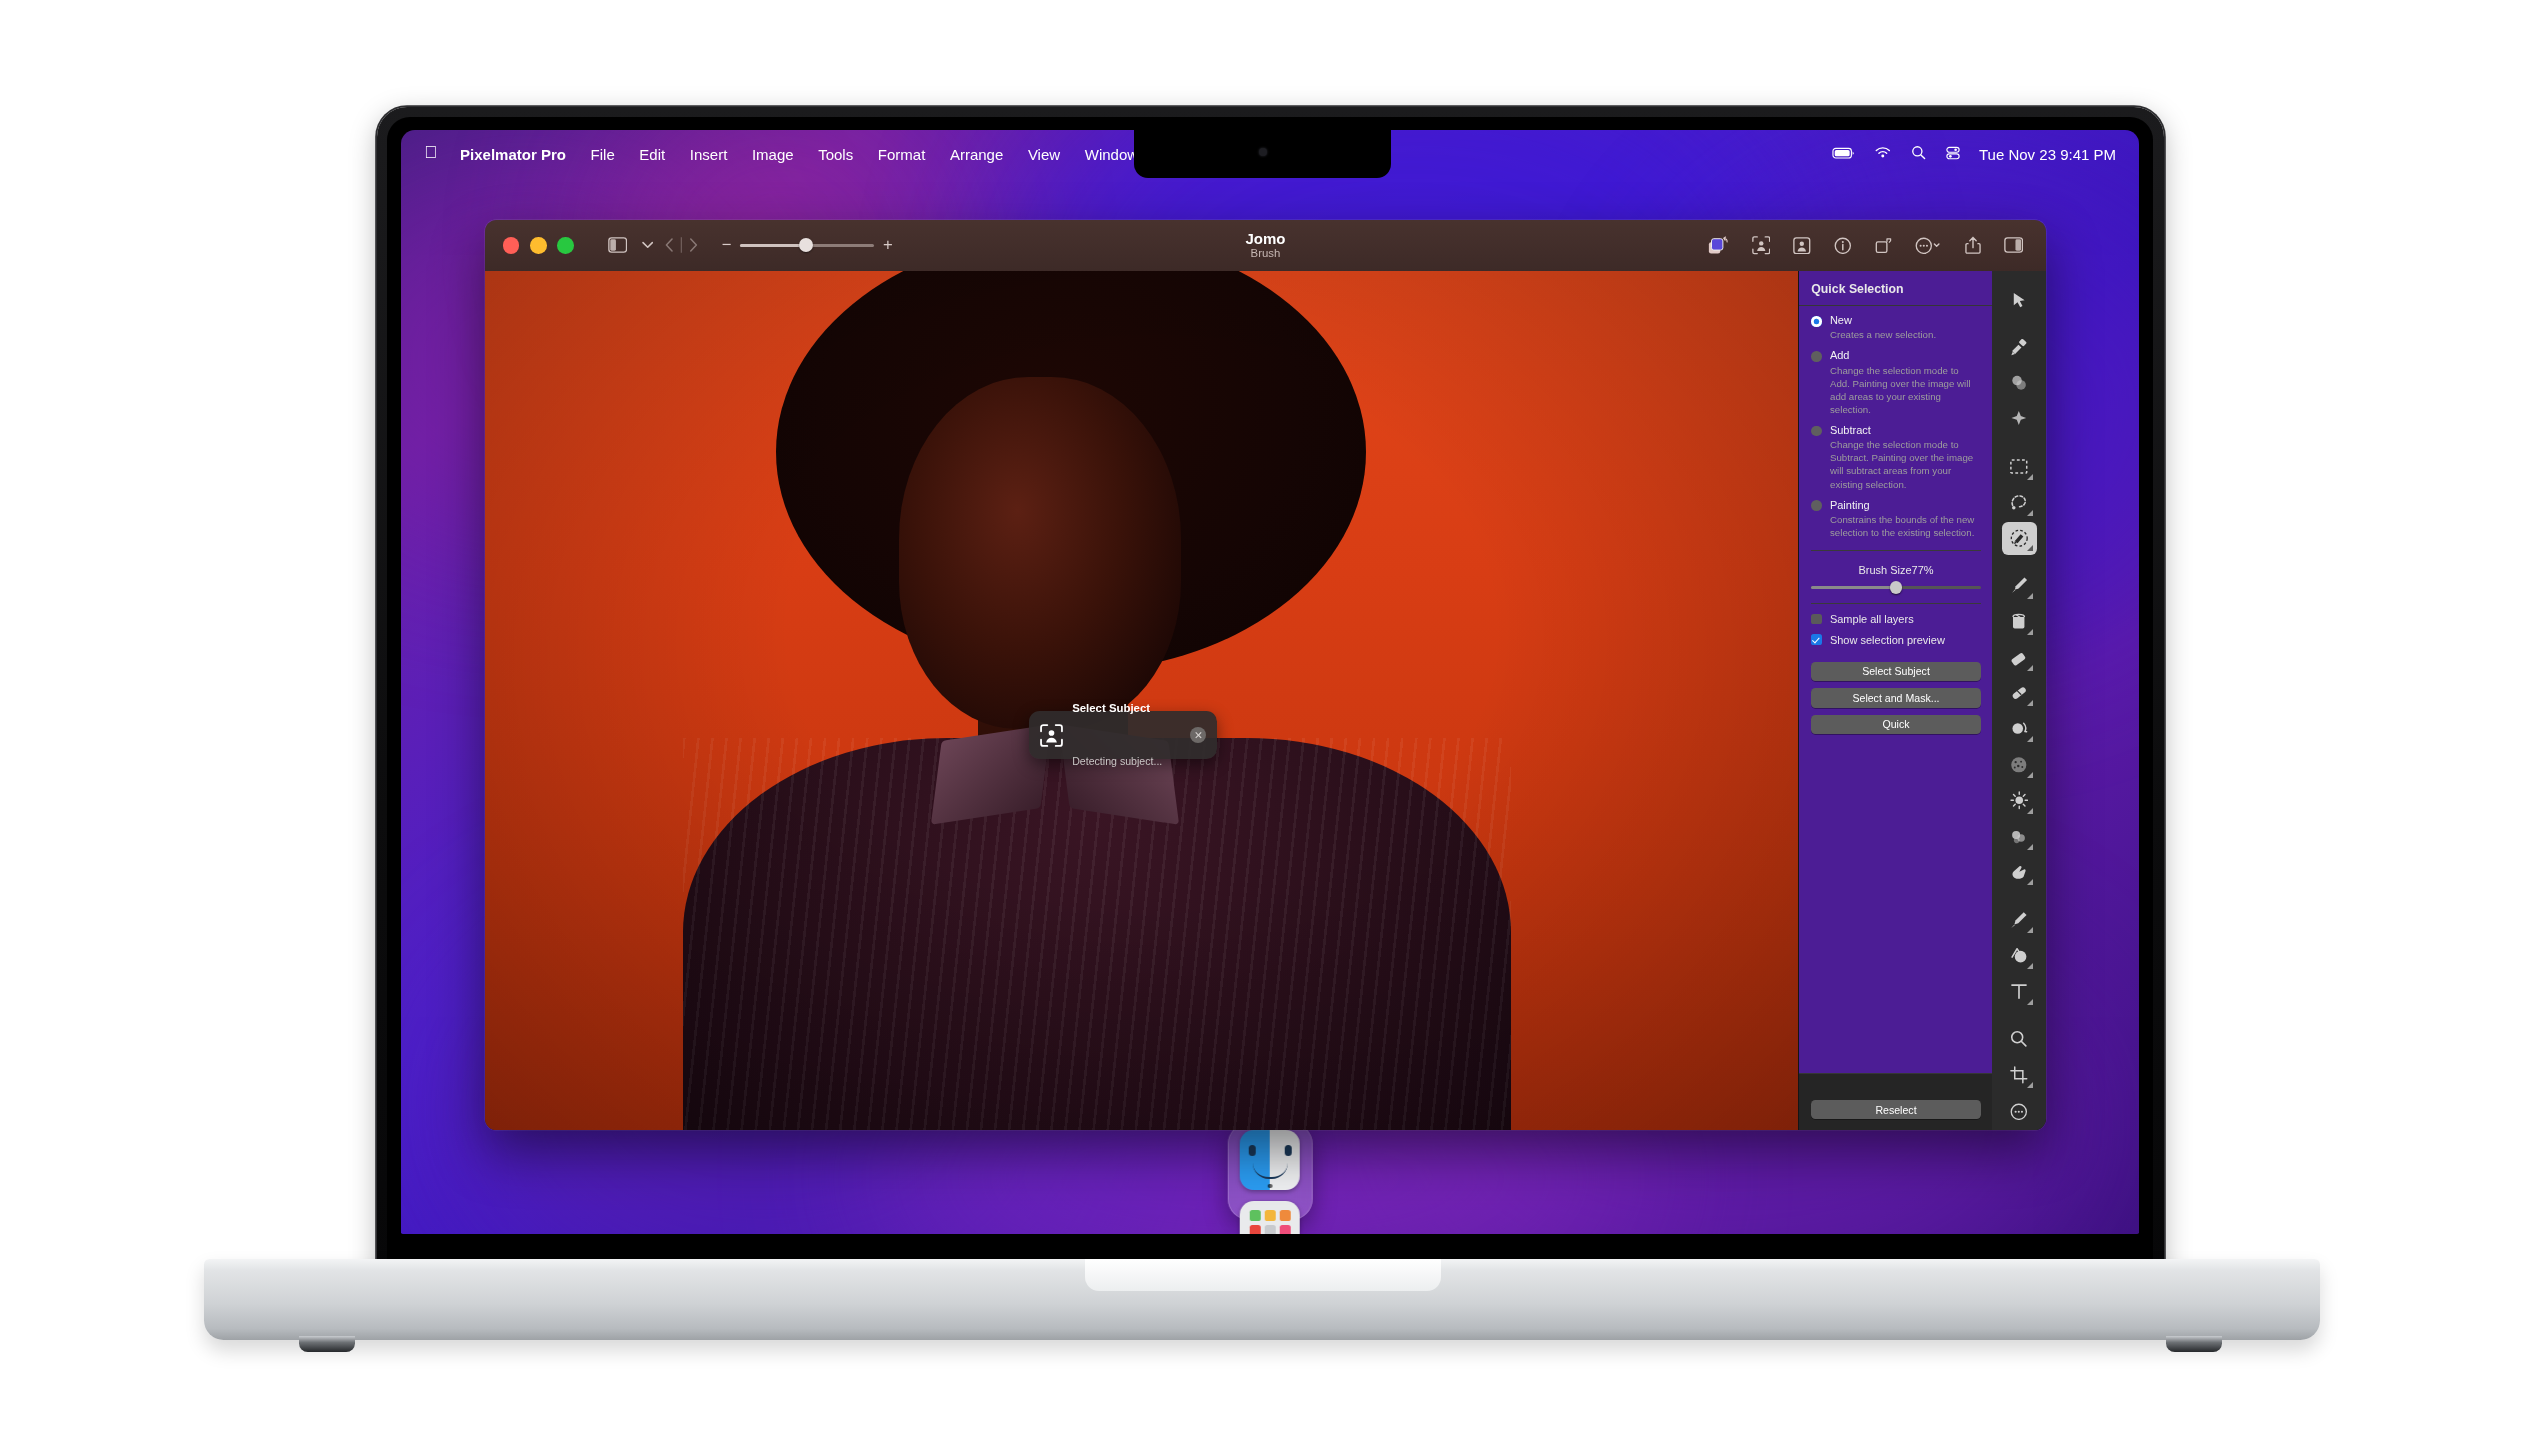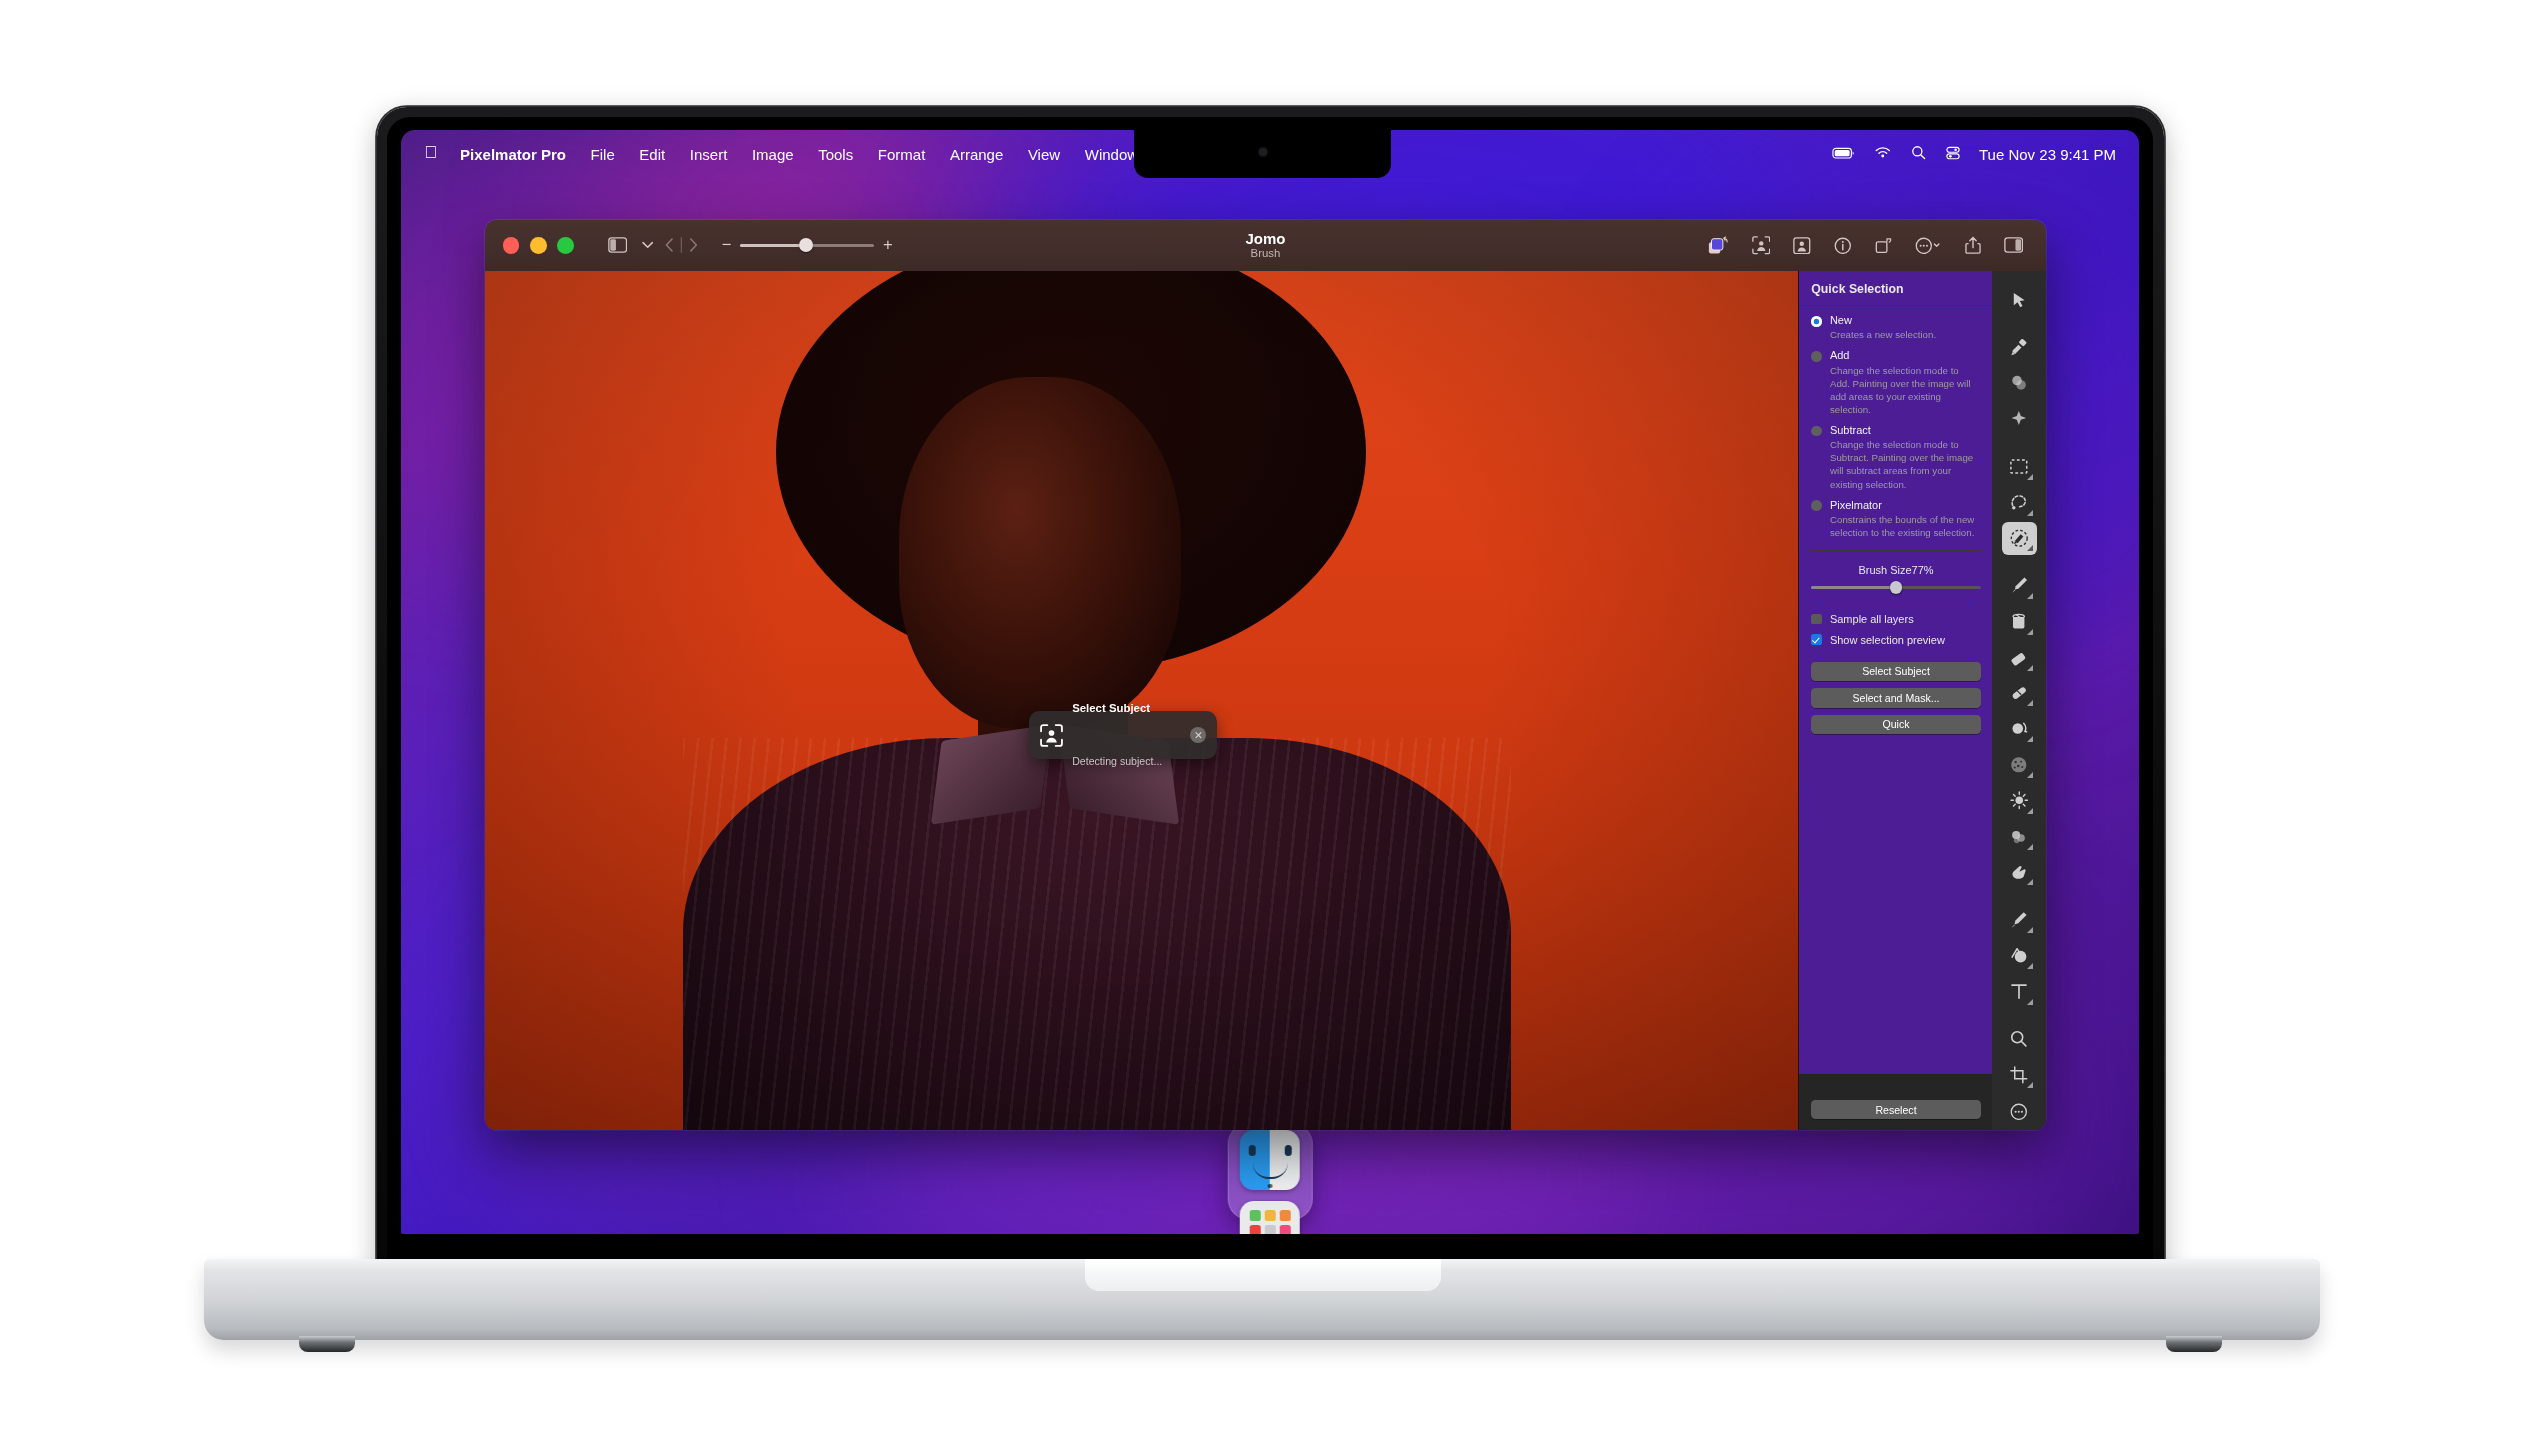--- a/index.html
+++ b/index.html
@@ -378,21 +378,21 @@
           <div class="radio-desc">Change the selection mode to Add. Painting over the image will add areas to your existing selection.</div>
 
           <div class="radio-row">
             <span class="radio"></span>
             <span class="radio-label">Subtract</span>
           </div>
           <div class="radio-desc">Change the selection mode to Subtract. Painting over the image will subtract areas from your existing selection.</div>
 
           <div class="radio-row">
             <span class="radio"></span>
-            <span class="radio-label">Pixelmator</span>
+            <span class="radio-label">Painting</span>
           </div>
           <div class="radio-desc">Constrains the bounds of the new selection to the existing selection.</div>
 
           <div class="insp-sep"></div>
 
           <div class="brush-row">
             <span>Brush Size</span>
             <span>77%</span>
           </div>
           <div class="brush-track">

